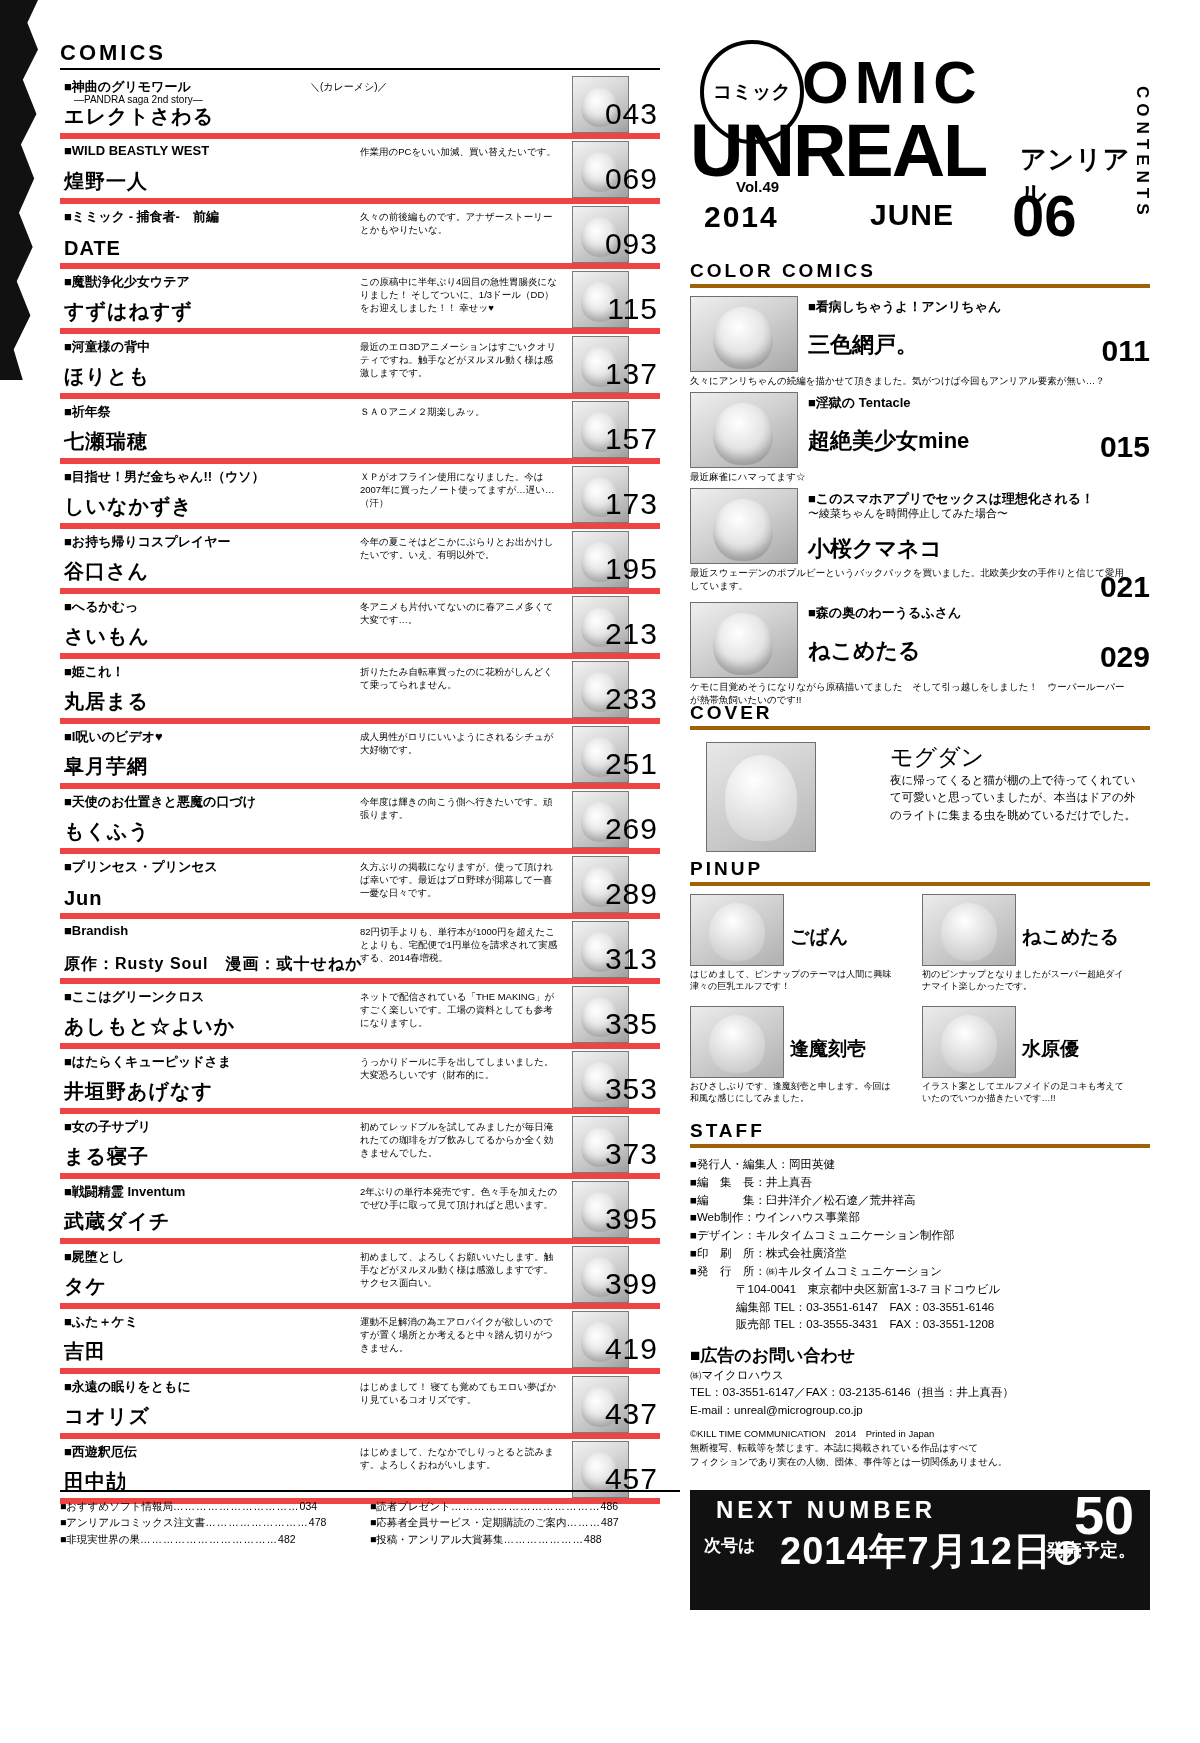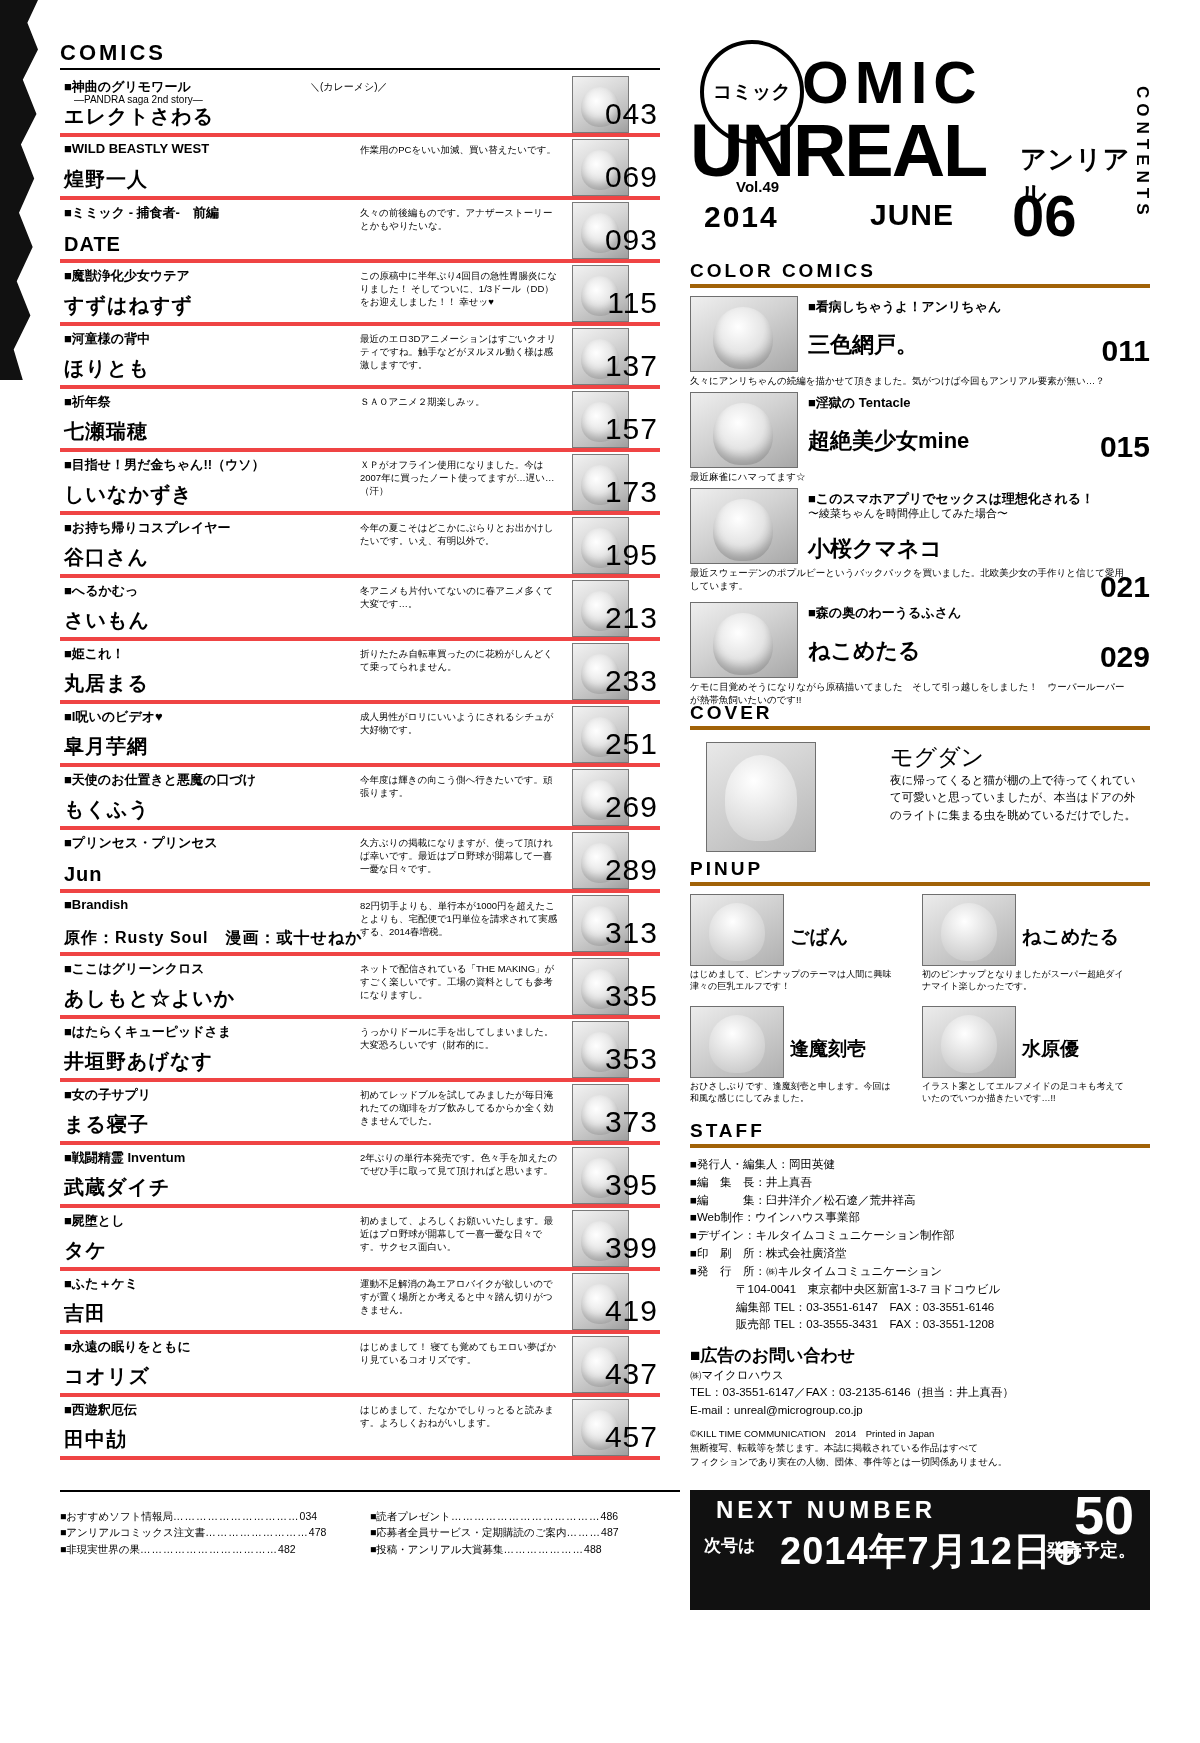--- a/index.html
+++ b/index.html
@@ -23,21 +23,21 @@
   
   .left{position:absolute;left:60px;top:40px;width:620px;}
   .comics-head{
     font-size:22px;font-weight:bold;letter-spacing:3px;
     font-family:"Liberation Sans",sans-serif;
     border-bottom:2px solid #000;padding-bottom:2px;margin-bottom:4px;
     width:600px;
   }
   .row{
     position:relative;
-    border-bottom:4px solid #ef4444;
+    border-bottom:6px solid #ef4444;
     height:59px;
     width:600px;
   }
   .row .title{
     position:absolute;left:4px;top:4px;font-size:13px;font-weight:bold;
   }
   .row .subtitle{
     position:absolute;left:14px;top:20px;font-size:10px;
   }
   .row .author{
@@ -61,21 +61,21 @@
   }
   .row .page-no{
     position:absolute;right:2px;bottom:2px;font-size:30px;font-weight:normal;
     letter-spacing:1px;font-family:"Liberation Sans",sans-serif;
   }
   .row .note{position:absolute;left:250px;top:6px;font-size:10px;}
 
   
   .bottom-index{
     position:absolute;left:60px;top:1490px;width:620px;
-    border-top:2px solid #000;padding-top:16px;
+    border-top:2px solid #000;padding-top:6px;
     display:flex;
   }
   .bi-col{width:310px;}
   .bi-item{font-size:10.5px;line-height:1.55;white-space:nowrap;}
   .bi-item .dots{letter-spacing:1px;}
 
   
   .right{position:absolute;left:690px;top:30px;width:460px;}
 
   .logo-block{position:relative;height:230px;}
@@ -332,21 +332,21 @@
       <div class="title">■戦闘精霊 Inventum</div>
       <div class="author">武蔵ダイチ</div>
       <div class="comment">2年ぶりの単行本発売です。色々手を加えたのでぜひ手に取って見て頂ければと思います。</div>
       <div class="thumb"></div>
       <div class="page-no">395</div>
     </div>
 
     <div class="row">
       <div class="title">■屍堕とし</div>
       <div class="author">タケ</div>
-      <div class="comment">初めまして、よろしくお願いいたします。最近はプロ野球が開幕して一喜一憂な日々です。サクセス面白い。</div>
+      <div class="comment">初めまして、よろしくお願いいたします。触手などがヌルヌル動く様は感激しますです。サクセス面白い。</div>
       <div class="thumb"></div>
       <div class="page-no">399</div>
     </div>
 
     <div class="row">
       <div class="title">■ふた＋ケミ</div>
       <div class="author">吉田</div>
       <div class="comment">運動不足解消の為エアロバイクが欲しいのですが置く場所とか考えると中々踏ん切りがつきません。</div>
       <div class="thumb"></div>
       <div class="page-no">419</div>

